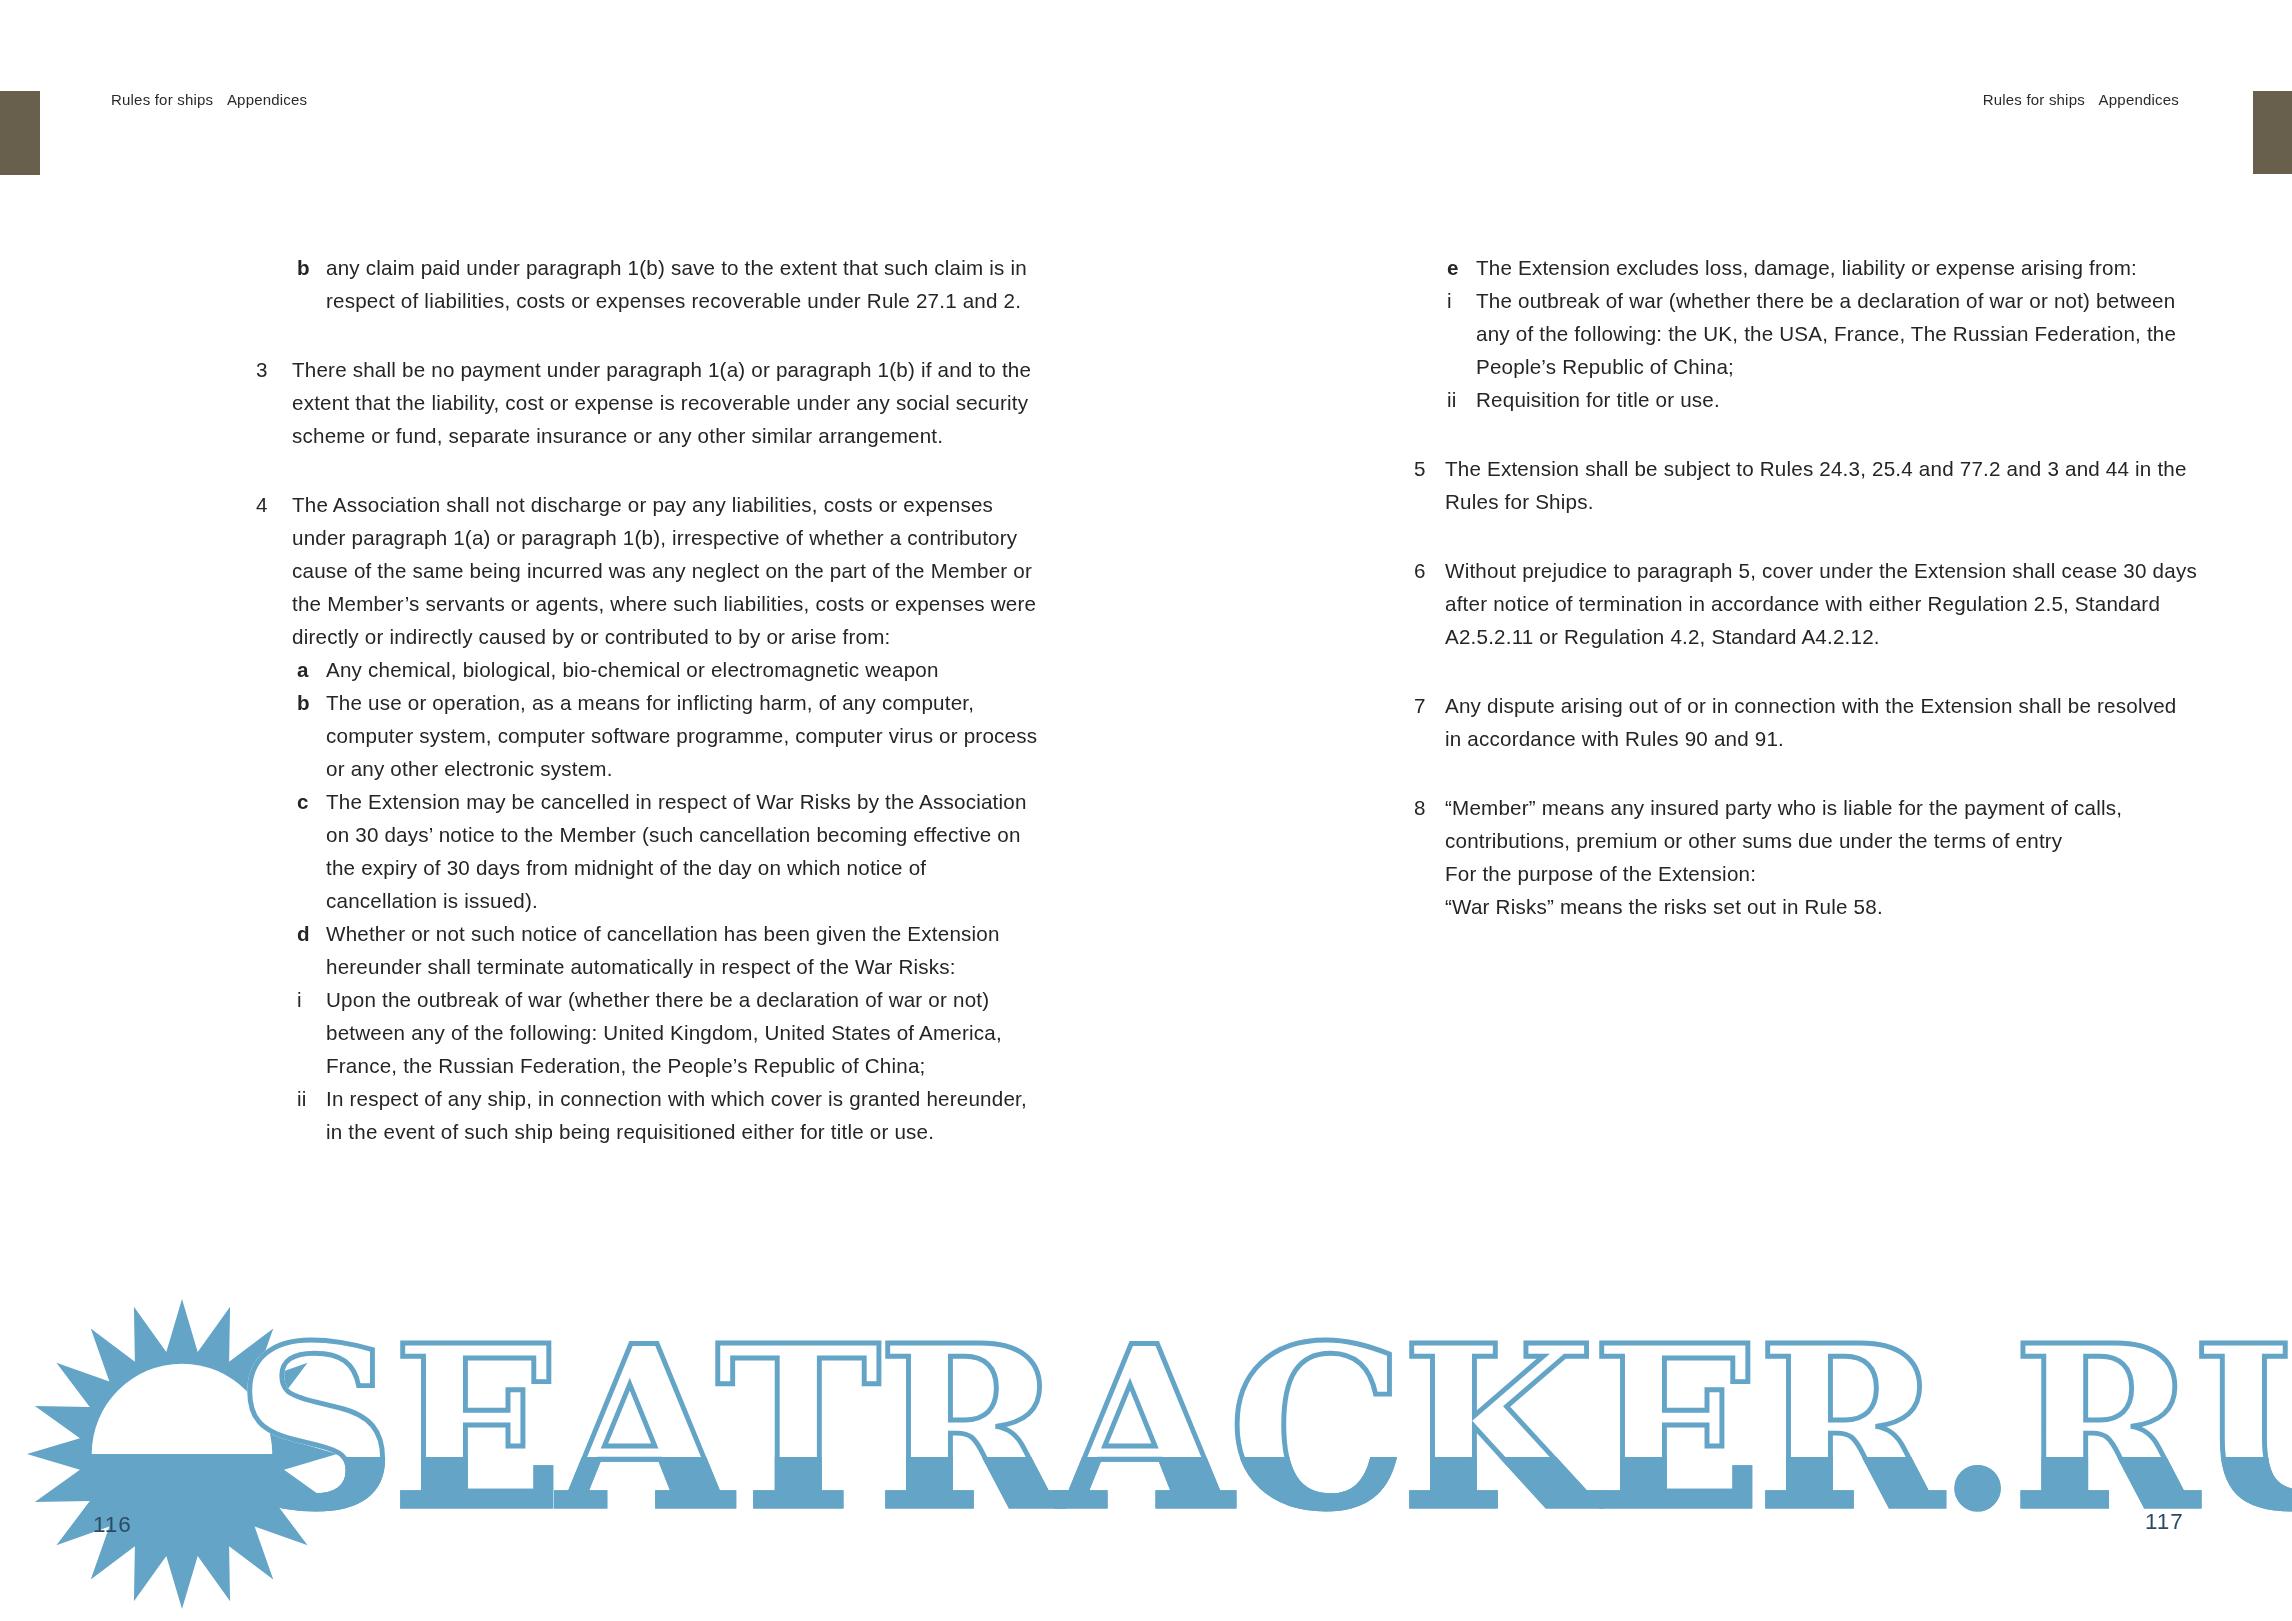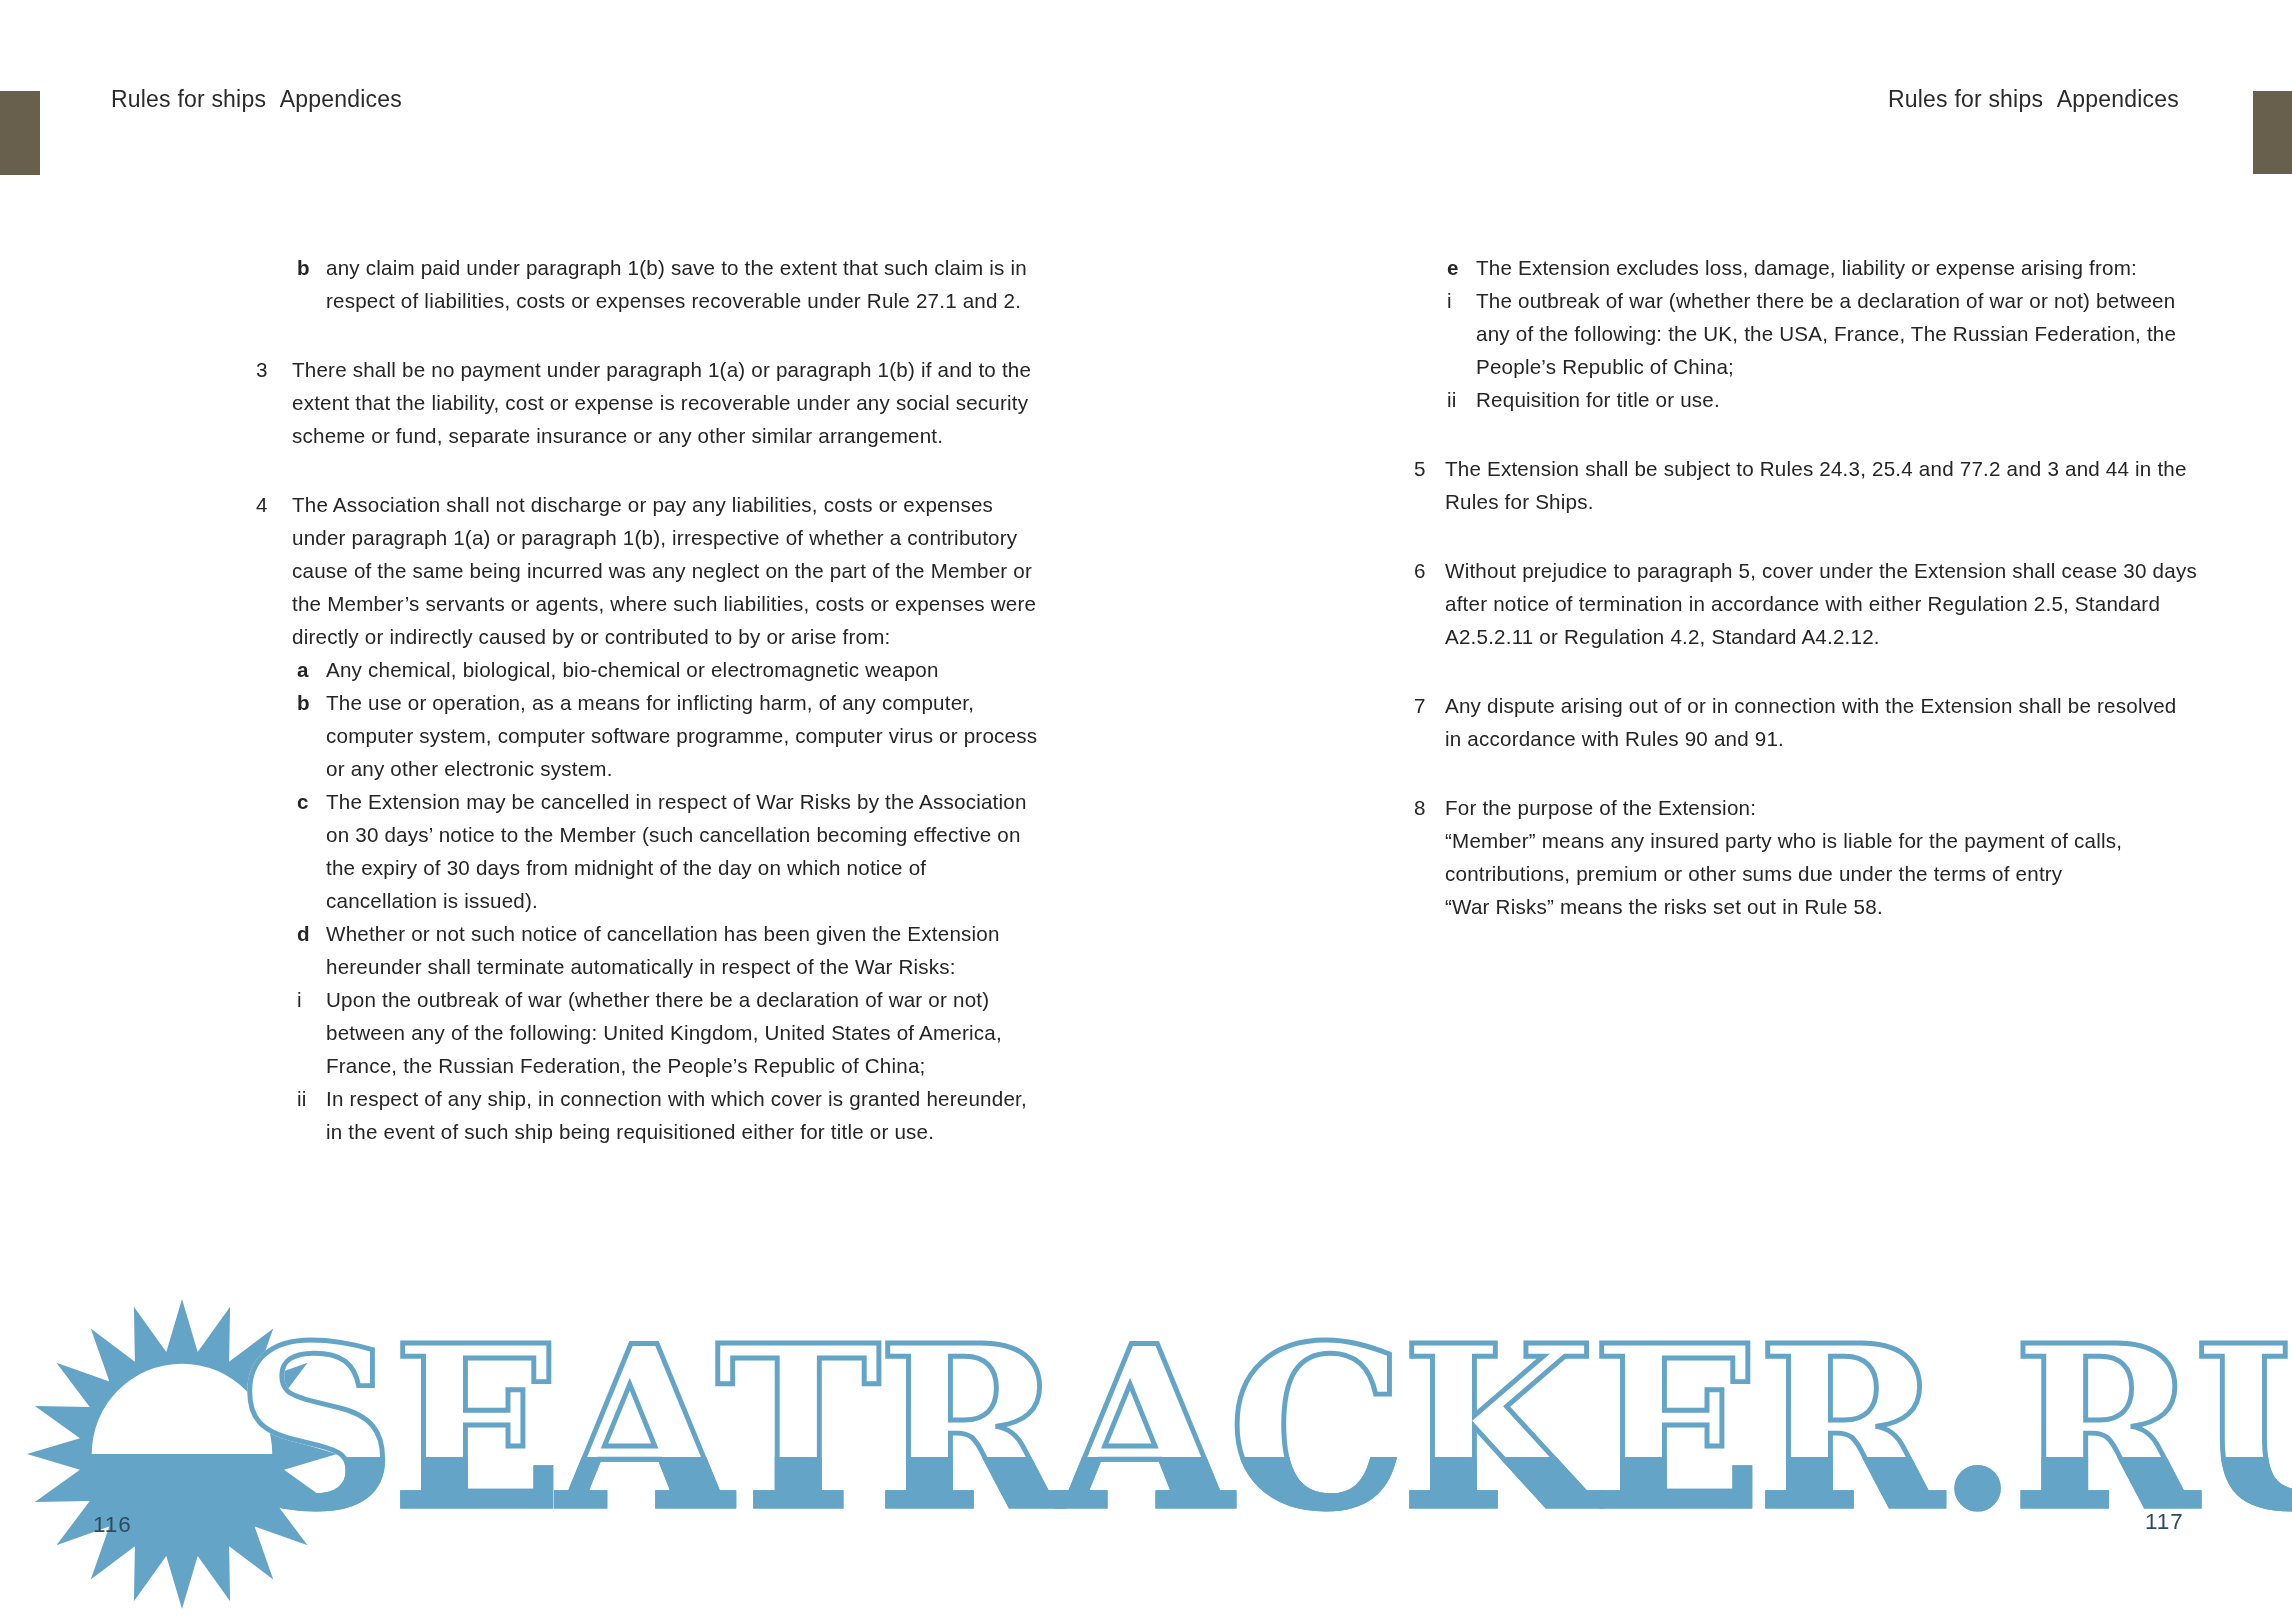--- a/index.html
+++ b/index.html
@@ -5,21 +5,21 @@
   html,body{margin:0;padding:0;background:#ffffff;}
   .canvas{
     position:relative;width:2293px;height:1621px;background:#ffffff;overflow:hidden;
     font-family:"Liberation Sans","DejaVu Sans",sans-serif;color:#252525;
   }
   
   .tab{position:absolute;background:#695f4d;}
   .tab-left{left:0;top:91px;width:40px;height:84px;}
   .tab-right{left:2253px;top:91px;width:39px;height:83px;}
   
-  .running-header{position:absolute;top:88px;font-size:23px;line-height:23.5px;letter-spacing:0.2px;color:#2a2a2a;white-space:nowrap;}
+  .running-header{position:absolute;top:88px;font-size:15px;line-height:23.5px;letter-spacing:0.2px;color:#2a2a2a;white-space:nowrap;}
   .header-left{left:111px;}
   .header-right{right:114px;text-align:right;}
   .running-header .chapter{margin-left:13.7px;}
   
   .col{position:absolute;top:251px;width:784px;font-size:20.6px;line-height:33px;letter-spacing:0.2px;}
   .col-left{left:256px;}
   .col-right{left:1414px;}
   .row{display:flex;align-items:flex-start;}
   .row.gap{margin-top:36px;}
   .marker{flex:0 0 auto;}
@@ -126,22 +126,22 @@
       <span class="marker">6</span>
       <span class="text">Without prejudice to paragraph 5, cover under the Extension shall cease 30 days after notice of termination in accordance with either Regulation 2.5, Standard A2.5.2.11 or Regulation 4.2, Standard A4.2.12.</span>
     </div>
     <div class="row gap lvl-num">
       <span class="marker">7</span>
       <span class="text">Any dispute arising out of or in connection with the Extension shall be resolved in accordance with Rules 90 and 91.</span>
     </div>
     <div class="row gap lvl-num">
       <span class="marker">8</span>
       <span class="text">
+        <div>“Member” means any insured party who is liable for the payment of calls, contributions, premium or other sums due under the terms of entry</div>
         <div>For the purpose of the Extension:</div>
-        <div>“Member” means any insured party who is liable for the payment of calls, contributions, premium or other sums due under the terms of entry</div>
         <div>“War Risks” means the risks set out in Rule 58.</div>
       </span>
     </div>
   </div>
 
   <svg class="watermark-sun" viewBox="0 0 320 320">
     <polygon fill="#64a5c7" points="318,160 264,176 310,209 254,208 288,253 234,234 253,288 208,254 209,310 176,264 160,318 144,264 111,310 112,254 67,288 86,234 32,253 66,208 10,209 56,176 2,160 56,144 10,111 66,112 32,67 86,86 67,32 112,66 111,10 144,56 160,2 176,56 209,10 208,66 253,32 234,86 288,67 254,112 310,111 264,144"></polygon>
     <path fill="#ffffff" d="M 68 160 A 92 92 0 0 1 252 160 Z"></path>
   </svg>
 

